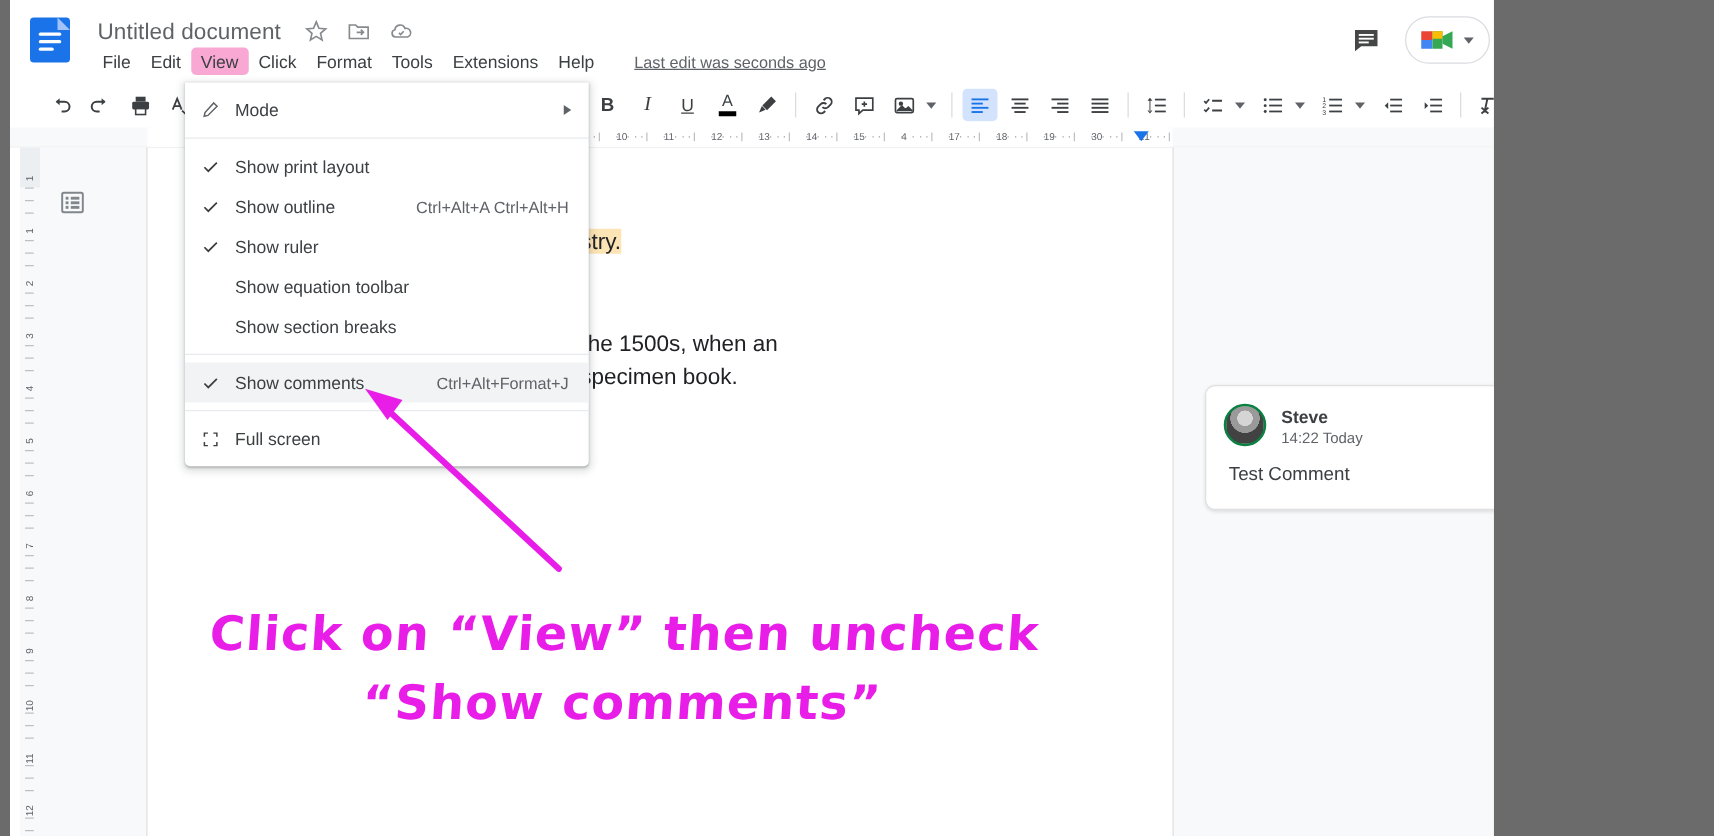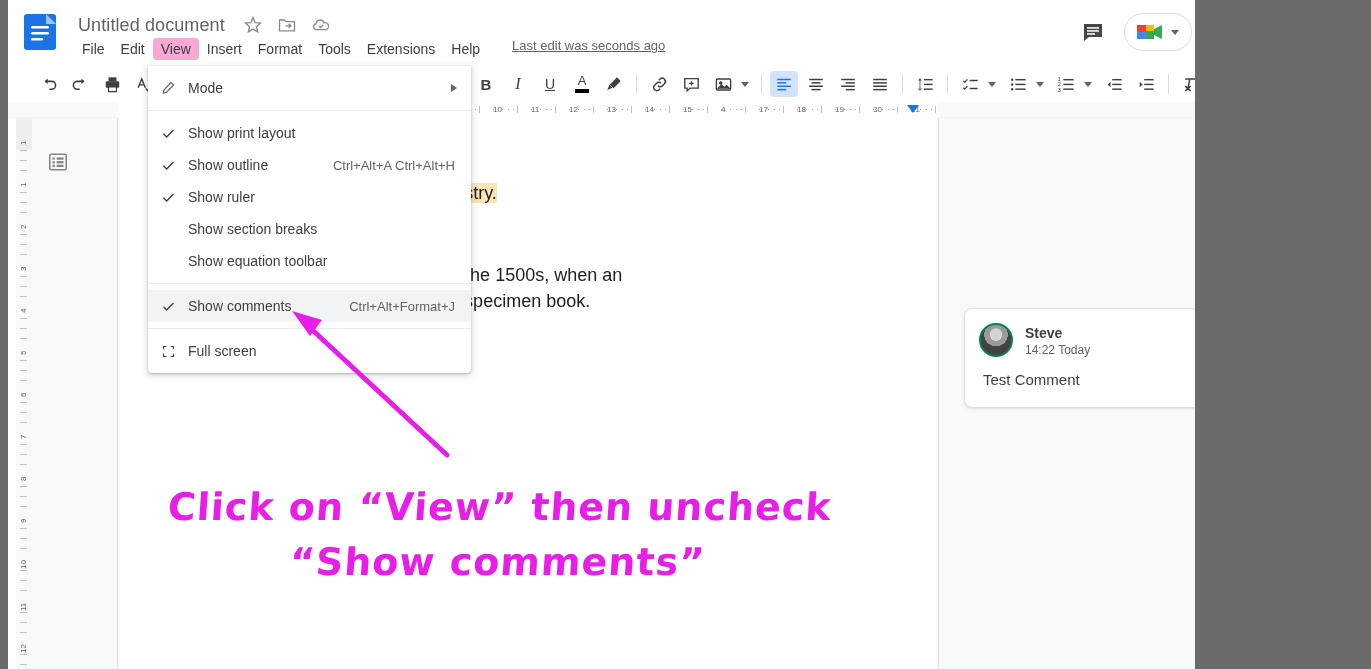--- a/index.html
+++ b/index.html
@@ -33,21 +33,21 @@
     display: flex; align-items: center; gap: 14px;
   }
   .doc-title {
     font-size: 18px; color: #5f6368; letter-spacing: 0.1px;
     padding: 2px 4px; border-radius: 3px; cursor: text;
     white-space: nowrap;
   }
   .hdr-ico { width: 20px; height: 20px; cursor: pointer; opacity: .75; display:block;}
   .menubar {
     position: absolute; left: 66px; top: 38px; height: 22px;
-    display: flex; gap: 0px;
+    display: flex; align-items: center; gap: 0px;
   }
   .menu-item {
     font-size: 14px; color: #3c4043; padding: 2px 8px; border-radius: 4px;
     cursor: pointer; line-height: 18px; white-space: nowrap;
   }
   .menu-item.active { background: #f9a8d4; }
   .last-edit {
     font-size: 13px; color: #5f6368; text-decoration: underline;
     margin-left: 24px; cursor: pointer; white-space: nowrap;
   }
@@ -245,21 +245,21 @@
       <svg class="hdr-ico" viewBox="0 0 24 24" fill="none" stroke="#5f6368" stroke-width="1.6">
         <path d="M6.5 17.5A3.5 3.5 0 015.9 10.6 5 5 0 0115.6 9.4 3.9 3.9 0 0118 17.5z"></path>
         <path d="M9.8 13.6l1.6 1.6 3-3.2"></path>
       </svg>
     </div>
 
     <div class="menubar">
       <div class="menu-item">File</div>
       <div class="menu-item">Edit</div>
       <div class="menu-item active">View</div>
-      <div class="menu-item">Insert</div>
+      <div class="menu-item">Click</div>
       <div class="menu-item">Format</div>
       <div class="menu-item">Tools</div>
       <div class="menu-item">Extensions</div>
       <div class="menu-item">Help</div>
       <div class="last-edit">Last edit was seconds ago</div>
     </div>
 
     <div class="header-right">
       <div class="hr-icon-btn">
         <svg width="24" height="24" viewBox="0 0 24 24" fill="#444746">
@@ -728,26 +728,26 @@
       <div class="dd-check">
         <svg width="15" height="15" viewBox="0 0 24 24" fill="none" stroke="#3c4043" stroke-width="2.2">
             <path d="M4 12.5l5 5L20 6.5"></path>
           </svg>
       </div>
       <div class="dd-label">Show ruler</div>
     </div>
 
     <div class="dd-item">
       <div class="dd-check"></div>
-      <div class="dd-label">Show section breaks</div>
+      <div class="dd-label">Show equation toolbar</div>
     </div>
 
     <div class="dd-item">
       <div class="dd-check"></div>
-      <div class="dd-label">Show equation toolbar</div>
+      <div class="dd-label">Show section breaks</div>
     </div>
 
     <div class="dd-sep"></div>
 
     <div class="dd-item hl-row">
       <div class="dd-check">
         <svg width="15" height="15" viewBox="0 0 24 24" fill="none" stroke="#3c4043" stroke-width="2.2">
             <path d="M4 12.5l5 5L20 6.5"></path>
           </svg>
       </div>

